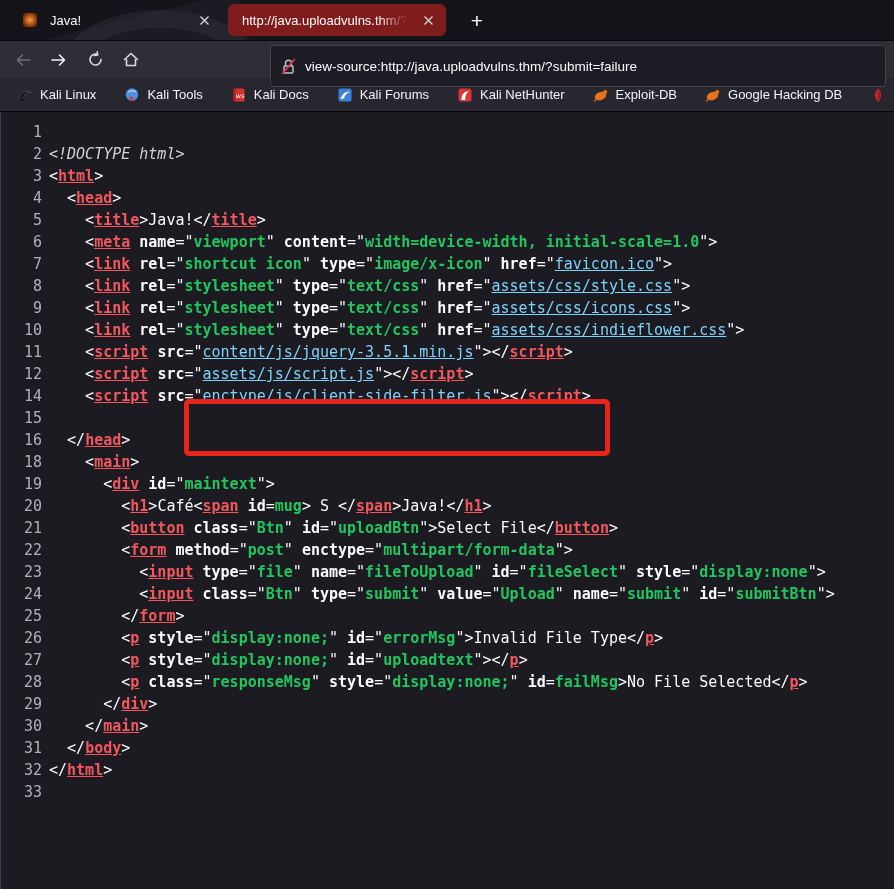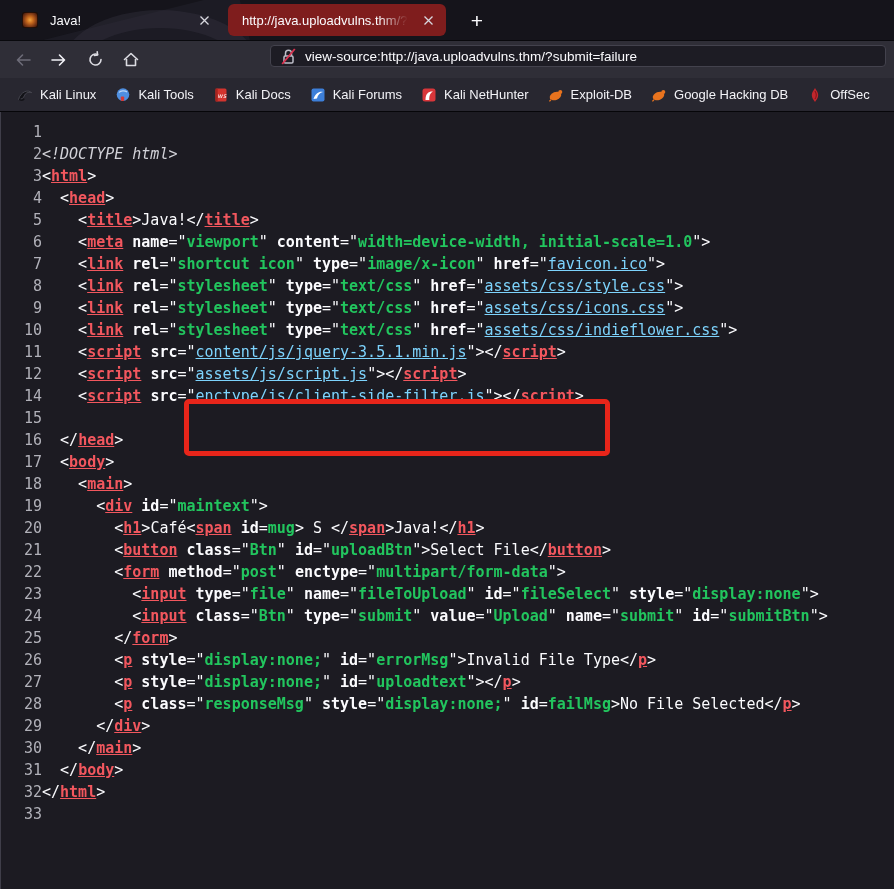--- a/index.html
+++ b/index.html
@@ -50,44 +50,44 @@
   }
 
   
   .navbar {
     height:38px; background:#2f2e37; border-top:1px solid #09090d;
     display:flex; align-items:center; padding-left:8px; position:relative;
   }
   .navbtn { width:30px; height:28px; margin-right:6px; border-radius:4px;
             display:flex; align-items:center; justify-content:center; flex:none; }
   .urlbar {
-    position:absolute; left:270px; right:8px; top:4px; height:22px;
+    position:absolute; left:270px; right:8px; top:4px; height:42px;
     background:#1d1c24; border:1px solid #43424d; border-radius:4px;
     display:flex; align-items:center; padding:0 10px; gap:9px;
   }
   .url-text { color:#fbfbfe; font-size:13.5px; white-space:nowrap; }
 
   
   .bookmarks {
     height:34px; background:#282730; border-bottom:1px solid #060609;
-    display:flex; align-items:center; padding-left:8px; gap:1px;
+    display:flex; align-items:center; padding-left:8px; gap:10px;
   }
   .bm { display:flex; align-items:center; gap:7px; padding:3px 9px; border-radius:4px; flex:none; }
   .bm-label { color:#f3f3f7; font-size:13px; white-space:nowrap; }
 
   
   .source {
     position:relative; height:777px; padding-top:9px;
     background:#1c1b22; border-left:1px solid #3f3e49;
     font-family:"DejaVu Sans Mono", monospace; font-size:15px; line-height:22px;
     overflow:hidden;
   }
   .line { display:flex; height:22px; white-space:pre; }
   .ln { width:41px; text-align:right; color:#b1b1b9; flex:none; user-select:none; }
-  .code { }
+  .code { margin-left:7px; }
   .tk-p { color:#fbfbfe; }
   .tk-t { color:#f2575e; font-weight:bold;text-decoration:underline; }
   .tk-a { color:#fbfbfe; font-weight:bold; }
   .tk-v { color:#22c55e;font-weight:bold; }
   .tk-l { color:#7dd3fc; text-decoration:underline; }
   .tk-x { color:#fbfbfe; }
   .tk-d { color:#d2d2d8; font-style:italic; }
   .annotation {
     position:absolute; left:183px; top:287px; width:426px; height:57px;
     border:5px solid #e8251a; border-radius:5px; pointer-events:none;
@@ -231,21 +231,20 @@
         <div class="line"><span class="ln">6</span><span class="code"><span class="tk-p">    &lt;</span><span class="tk-t">meta</span><span class="tk-p"> </span><span class="tk-a">name</span><span class="tk-p">="</span><span class="tk-v">viewport</span><span class="tk-p">" </span><span class="tk-a">content</span><span class="tk-p">="</span><span class="tk-v">width=device-width, initial-scale=1.0</span><span class="tk-p">"&gt;</span></span></div>
         <div class="line"><span class="ln">7</span><span class="code"><span class="tk-p">    &lt;</span><span class="tk-t">link</span><span class="tk-p"> </span><span class="tk-a">rel</span><span class="tk-p">="</span><span class="tk-v">shortcut icon</span><span class="tk-p">" </span><span class="tk-a">type</span><span class="tk-p">="</span><span class="tk-v">image/x-icon</span><span class="tk-p">" </span><span class="tk-a">href</span><span class="tk-p">="</span><span class="tk-l">favicon.ico</span><span class="tk-p">"&gt;</span></span></div>
         <div class="line"><span class="ln">8</span><span class="code"><span class="tk-p">    &lt;</span><span class="tk-t">link</span><span class="tk-p"> </span><span class="tk-a">rel</span><span class="tk-p">="</span><span class="tk-v">stylesheet</span><span class="tk-p">" </span><span class="tk-a">type</span><span class="tk-p">="</span><span class="tk-v">text/css</span><span class="tk-p">" </span><span class="tk-a">href</span><span class="tk-p">="</span><span class="tk-l">assets/css/style.css</span><span class="tk-p">"&gt;</span></span></div>
         <div class="line"><span class="ln">9</span><span class="code"><span class="tk-p">    &lt;</span><span class="tk-t">link</span><span class="tk-p"> </span><span class="tk-a">rel</span><span class="tk-p">="</span><span class="tk-v">stylesheet</span><span class="tk-p">" </span><span class="tk-a">type</span><span class="tk-p">="</span><span class="tk-v">text/css</span><span class="tk-p">" </span><span class="tk-a">href</span><span class="tk-p">="</span><span class="tk-l">assets/css/icons.css</span><span class="tk-p">"&gt;</span></span></div>
         <div class="line"><span class="ln">10</span><span class="code"><span class="tk-p">    &lt;</span><span class="tk-t">link</span><span class="tk-p"> </span><span class="tk-a">rel</span><span class="tk-p">="</span><span class="tk-v">stylesheet</span><span class="tk-p">" </span><span class="tk-a">type</span><span class="tk-p">="</span><span class="tk-v">text/css</span><span class="tk-p">" </span><span class="tk-a">href</span><span class="tk-p">="</span><span class="tk-l">assets/css/indieflower.css</span><span class="tk-p">"&gt;</span></span></div>
         <div class="line"><span class="ln">11</span><span class="code"><span class="tk-p">    &lt;</span><span class="tk-t">script</span><span class="tk-p"> </span><span class="tk-a">src</span><span class="tk-p">="</span><span class="tk-l">content/js/jquery-3.5.1.min.js</span><span class="tk-p">"&gt;&lt;/</span><span class="tk-t">script</span><span class="tk-p">&gt;</span></span></div>
         <div class="line"><span class="ln">12</span><span class="code"><span class="tk-p">    &lt;</span><span class="tk-t">script</span><span class="tk-p"> </span><span class="tk-a">src</span><span class="tk-p">="</span><span class="tk-l">assets/js/script.js</span><span class="tk-p">"&gt;&lt;/</span><span class="tk-t">script</span><span class="tk-p">&gt;</span></span></div>
         <div class="line"><span class="ln">14</span><span class="code"><span class="tk-p">    &lt;</span><span class="tk-t">script</span><span class="tk-p"> </span><span class="tk-a">src</span><span class="tk-p">="</span><span class="tk-l">enctype/js/client-side-filter.js</span><span class="tk-p">"&gt;&lt;/</span><span class="tk-t">script</span><span class="tk-p">&gt;</span></span></div>
         <div class="line"><span class="ln">15</span><span class="code"></span></div>
         <div class="line"><span class="ln">16</span><span class="code"><span class="tk-p">  &lt;/</span><span class="tk-t">head</span><span class="tk-p">&gt;</span></span></div>
-        <div class="line"><span class="ln">17</span><span class="code"><span class="tk-p">  &lt;</span><span class="tk-t">body</span><span class="tk-p">&gt;</span></span></div>
         <div class="line"><span class="ln">18</span><span class="code"><span class="tk-p">    &lt;</span><span class="tk-t">main</span><span class="tk-p">&gt;</span></span></div>
         <div class="line"><span class="ln">19</span><span class="code"><span class="tk-p">      &lt;</span><span class="tk-t">div</span><span class="tk-p"> </span><span class="tk-a">id</span><span class="tk-p">="</span><span class="tk-v">maintext</span><span class="tk-p">"&gt;</span></span></div>
         <div class="line"><span class="ln">20</span><span class="code"><span class="tk-p">        &lt;</span><span class="tk-t">h1</span><span class="tk-p">&gt;</span><span class="tk-x">Café</span><span class="tk-p">&lt;</span><span class="tk-t">span</span><span class="tk-p"> </span><span class="tk-a">id</span><span class="tk-p">=</span><span class="tk-v">mug</span><span class="tk-p">&gt;</span><span class="tk-x"> S </span><span class="tk-p">&lt;/</span><span class="tk-t">span</span><span class="tk-p">&gt;</span><span class="tk-x">Java!</span><span class="tk-p">&lt;/</span><span class="tk-t">h1</span><span class="tk-p">&gt;</span></span></div>
         <div class="line"><span class="ln">21</span><span class="code"><span class="tk-p">        &lt;</span><span class="tk-t">button</span><span class="tk-p"> </span><span class="tk-a">class</span><span class="tk-p">="</span><span class="tk-v">Btn</span><span class="tk-p">" </span><span class="tk-a">id</span><span class="tk-p">="</span><span class="tk-v">uploadBtn</span><span class="tk-p">"&gt;</span><span class="tk-x">Select File</span><span class="tk-p">&lt;/</span><span class="tk-t">button</span><span class="tk-p">&gt;</span></span></div>
         <div class="line"><span class="ln">22</span><span class="code"><span class="tk-p">        &lt;</span><span class="tk-t">form</span><span class="tk-p"> </span><span class="tk-a">method</span><span class="tk-p">="</span><span class="tk-v">post</span><span class="tk-p">" </span><span class="tk-a">enctype</span><span class="tk-p">="</span><span class="tk-v">multipart/form-data</span><span class="tk-p">"&gt;</span></span></div>
         <div class="line"><span class="ln">23</span><span class="code"><span class="tk-p">          &lt;</span><span class="tk-t">input</span><span class="tk-p"> </span><span class="tk-a">type</span><span class="tk-p">="</span><span class="tk-v">file</span><span class="tk-p">" </span><span class="tk-a">name</span><span class="tk-p">="</span><span class="tk-v">fileToUpload</span><span class="tk-p">" </span><span class="tk-a">id</span><span class="tk-p">="</span><span class="tk-v">fileSelect</span><span class="tk-p">" </span><span class="tk-a">style</span><span class="tk-p">="</span><span class="tk-v">display:none</span><span class="tk-p">"&gt;</span></span></div>
         <div class="line"><span class="ln">24</span><span class="code"><span class="tk-p">          &lt;</span><span class="tk-t">input</span><span class="tk-p"> </span><span class="tk-a">class</span><span class="tk-p">="</span><span class="tk-v">Btn</span><span class="tk-p">" </span><span class="tk-a">type</span><span class="tk-p">="</span><span class="tk-v">submit</span><span class="tk-p">" </span><span class="tk-a">value</span><span class="tk-p">="</span><span class="tk-v">Upload</span><span class="tk-p">" </span><span class="tk-a">name</span><span class="tk-p">="</span><span class="tk-v">submit</span><span class="tk-p">" </span><span class="tk-a">id</span><span class="tk-p">="</span><span class="tk-v">submitBtn</span><span class="tk-p">"&gt;</span></span></div>
         <div class="line"><span class="ln">25</span><span class="code"><span class="tk-p">        &lt;/</span><span class="tk-t">form</span><span class="tk-p">&gt;</span></span></div>
         <div class="line"><span class="ln">26</span><span class="code"><span class="tk-p">        &lt;</span><span class="tk-t">p</span><span class="tk-p"> </span><span class="tk-a">style</span><span class="tk-p">="</span><span class="tk-v">display:none;</span><span class="tk-p">" </span><span class="tk-a">id</span><span class="tk-p">="</span><span class="tk-v">errorMsg</span><span class="tk-p">"&gt;</span><span class="tk-x">Invalid File Type</span><span class="tk-p">&lt;/</span><span class="tk-t">p</span><span class="tk-p">&gt;</span></span></div>
         <div class="line"><span class="ln">27</span><span class="code"><span class="tk-p">        &lt;</span><span class="tk-t">p</span><span class="tk-p"> </span><span class="tk-a">style</span><span class="tk-p">="</span><span class="tk-v">display:none;</span><span class="tk-p">" </span><span class="tk-a">id</span><span class="tk-p">="</span><span class="tk-v">uploadtext</span><span class="tk-p">"&gt;&lt;/</span><span class="tk-t">p</span><span class="tk-p">&gt;</span></span></div>

